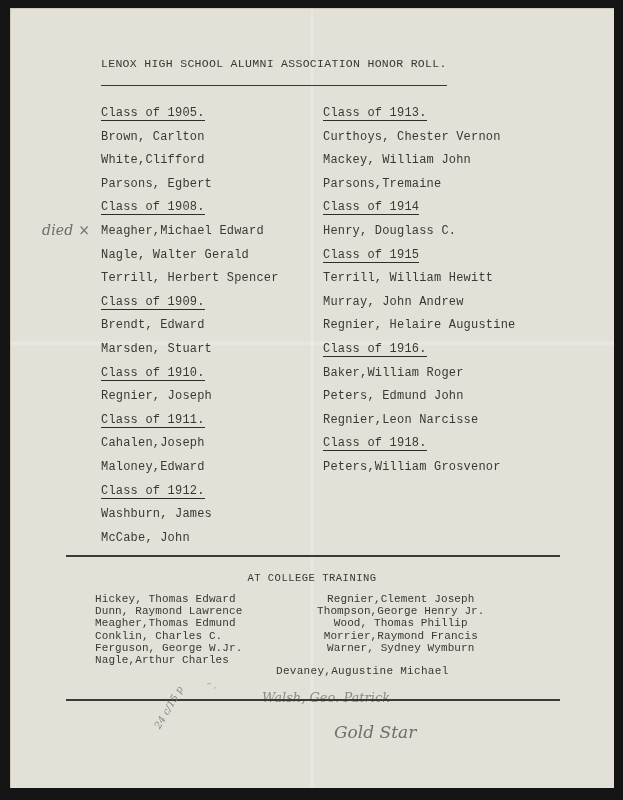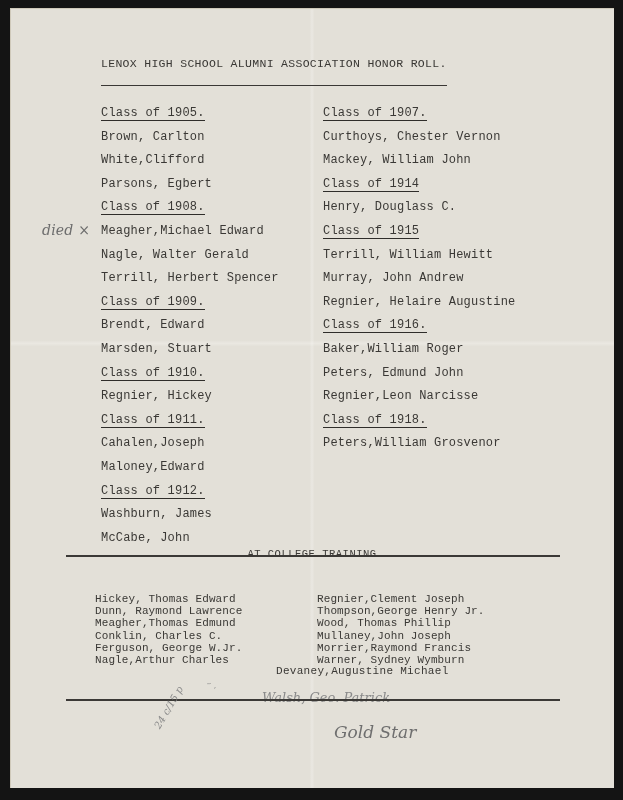--- a/index.html
+++ b/index.html
@@ -74,29 +74,29 @@
       left: 56px;
       width: 494px;
       height: 0;
       border-top: 2px solid #3b3936;
     }
     .section-title {
       font-size: 10.5px;
       left: 0;
       width: 604px;
       text-align: center;
-      top: 540px;
+      top: 564px;
       letter-spacing: 0.5px;
     }
     .college {
       position: absolute;
       top: 585px;
     }
     .college.left { left: 85px; }
-    .college.right { left: 307px; }
+    .college.right { left: 307px; text-align: center; }
     .college .entry {
       font-size: 11px;
       height: 12.2px;
       line-height: 12.2px;
       letter-spacing: 0.1px;
     }
     .devaney {
       font-size: 11px;
       left: 228px;
       top: 657px;
@@ -147,33 +147,34 @@
     <div class="entry">
       <span class="hand died">died ×</span>
       <span>Meagher,Michael Edward</span>
     </div>
     <div class="entry">Nagle, Walter Gerald</div>
     <div class="entry">Terrill, Herbert Spencer</div>
     <div class="entry heading"><span class="h">Class of 1909.</span></div>
     <div class="entry">Brendt, Edward</div>
     <div class="entry">Marsden, Stuart</div>
     <div class="entry heading"><span class="h">Class of 1910.</span></div>
-    <div class="entry">Regnier, Hickey</div>
+    <div class="entry">Regnier, Joseph</div>
     <div class="entry heading"><span class="h">Class of 1911.</span></div>
     <div class="entry">Cahalen,Joseph</div>
     <div class="entry">Maloney,Edward</div>
     <div class="entry heading"><span class="h">Class of 1912.</span></div>
     <div class="entry">Washburn, James</div>
     <div class="entry">McCabe, John</div>
   </div>
 
   <div class="col right">
-    <div class="entry heading"><span class="h">Class of 1907.</span></div>
+    <div class="entry heading"><span class="h">Class of 1913.</span></div>
     <div class="entry">Curthoys, Chester Vernon</div>
     <div class="entry">Mackey, William John</div>
+    <div class="entry">Parsons,Tremaine</div>
     <div class="entry heading"><span class="h">Class of 1914</span></div>
     <div class="entry">Henry, Douglass C.</div>
     <div class="entry heading"><span class="h">Class of 1915</span></div>
     <div class="entry">Terrill, William Hewitt</div>
     <div class="entry">Murray, John Andrew</div>
     <div class="entry">Regnier, Helaire Augustine</div>
     <div class="entry heading"><span class="h">Class of 1916.</span></div>
     <div class="entry">Baker,William Roger</div>
     <div class="entry">Peters, Edmund John</div>
     <div class="entry">Regnier,Leon Narcisse</div>
@@ -191,21 +192,20 @@
     <div class="entry">Meagher,Thomas Edmund</div>
     <div class="entry">Conklin, Charles C.</div>
     <div class="entry">Ferguson, George W.Jr.</div>
     <div class="entry">Nagle,Arthur Charles</div>
   </div>
 
   <div class="college right">
     <div class="entry">Regnier,Clement Joseph</div>
     <div class="entry">Thompson,George Henry Jr.</div>
     <div class="entry">Wood, Thomas Phillip</div>
-    <div class="entry">Mullaney,John Joseph</div>
     <div class="entry">Morrier,Raymond Francis</div>
     <div class="entry">Warner, Sydney Wymburn</div>
   </div>
 
   <div class="tw devaney">Devaney,Augustine Michael</div>
 
   <div class="hand tick-mark">‴ ,</div>
   <div class="hand walsh">Walsh, Geo. Patrick</div>
 
   <div class="divider" style="top:691px;"></div>

